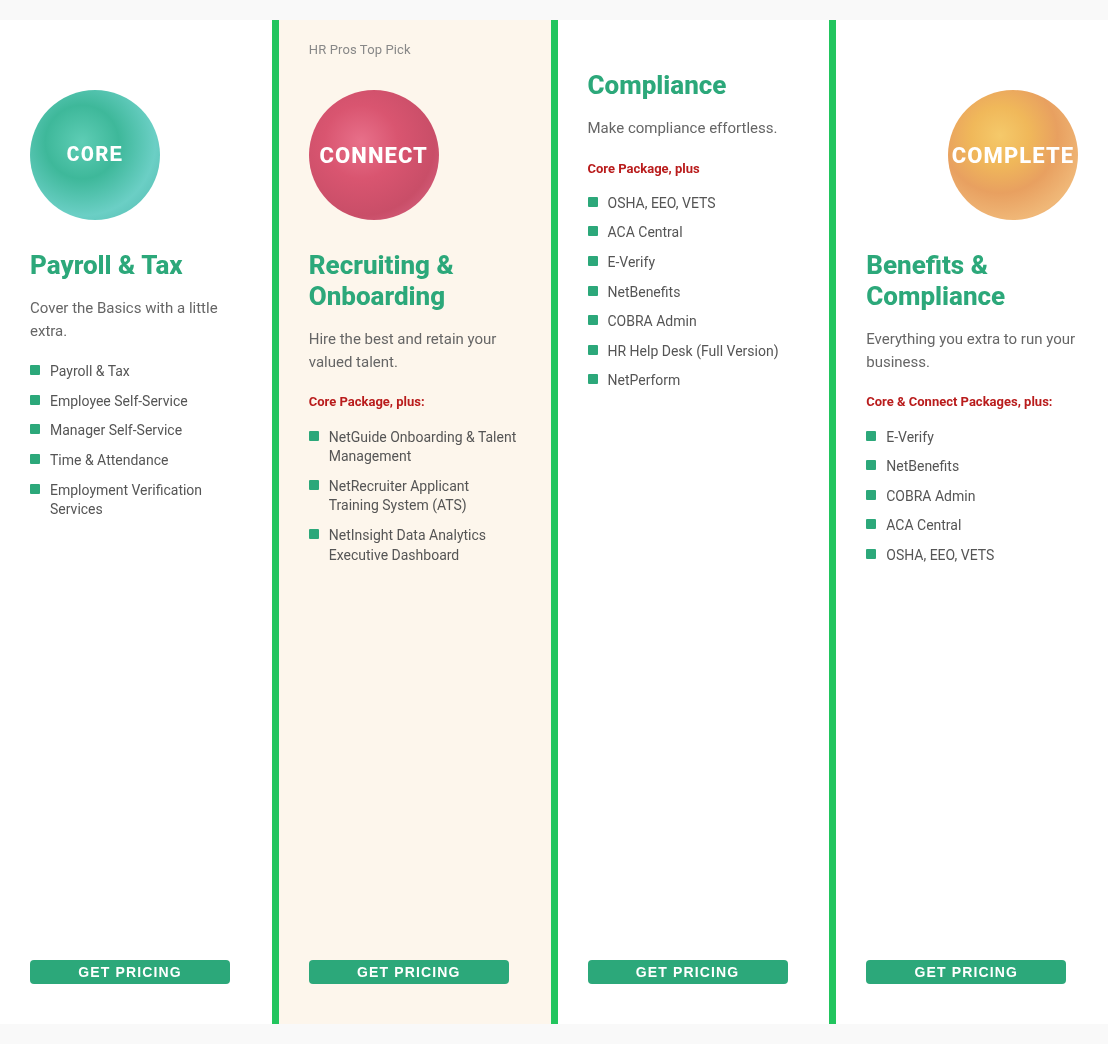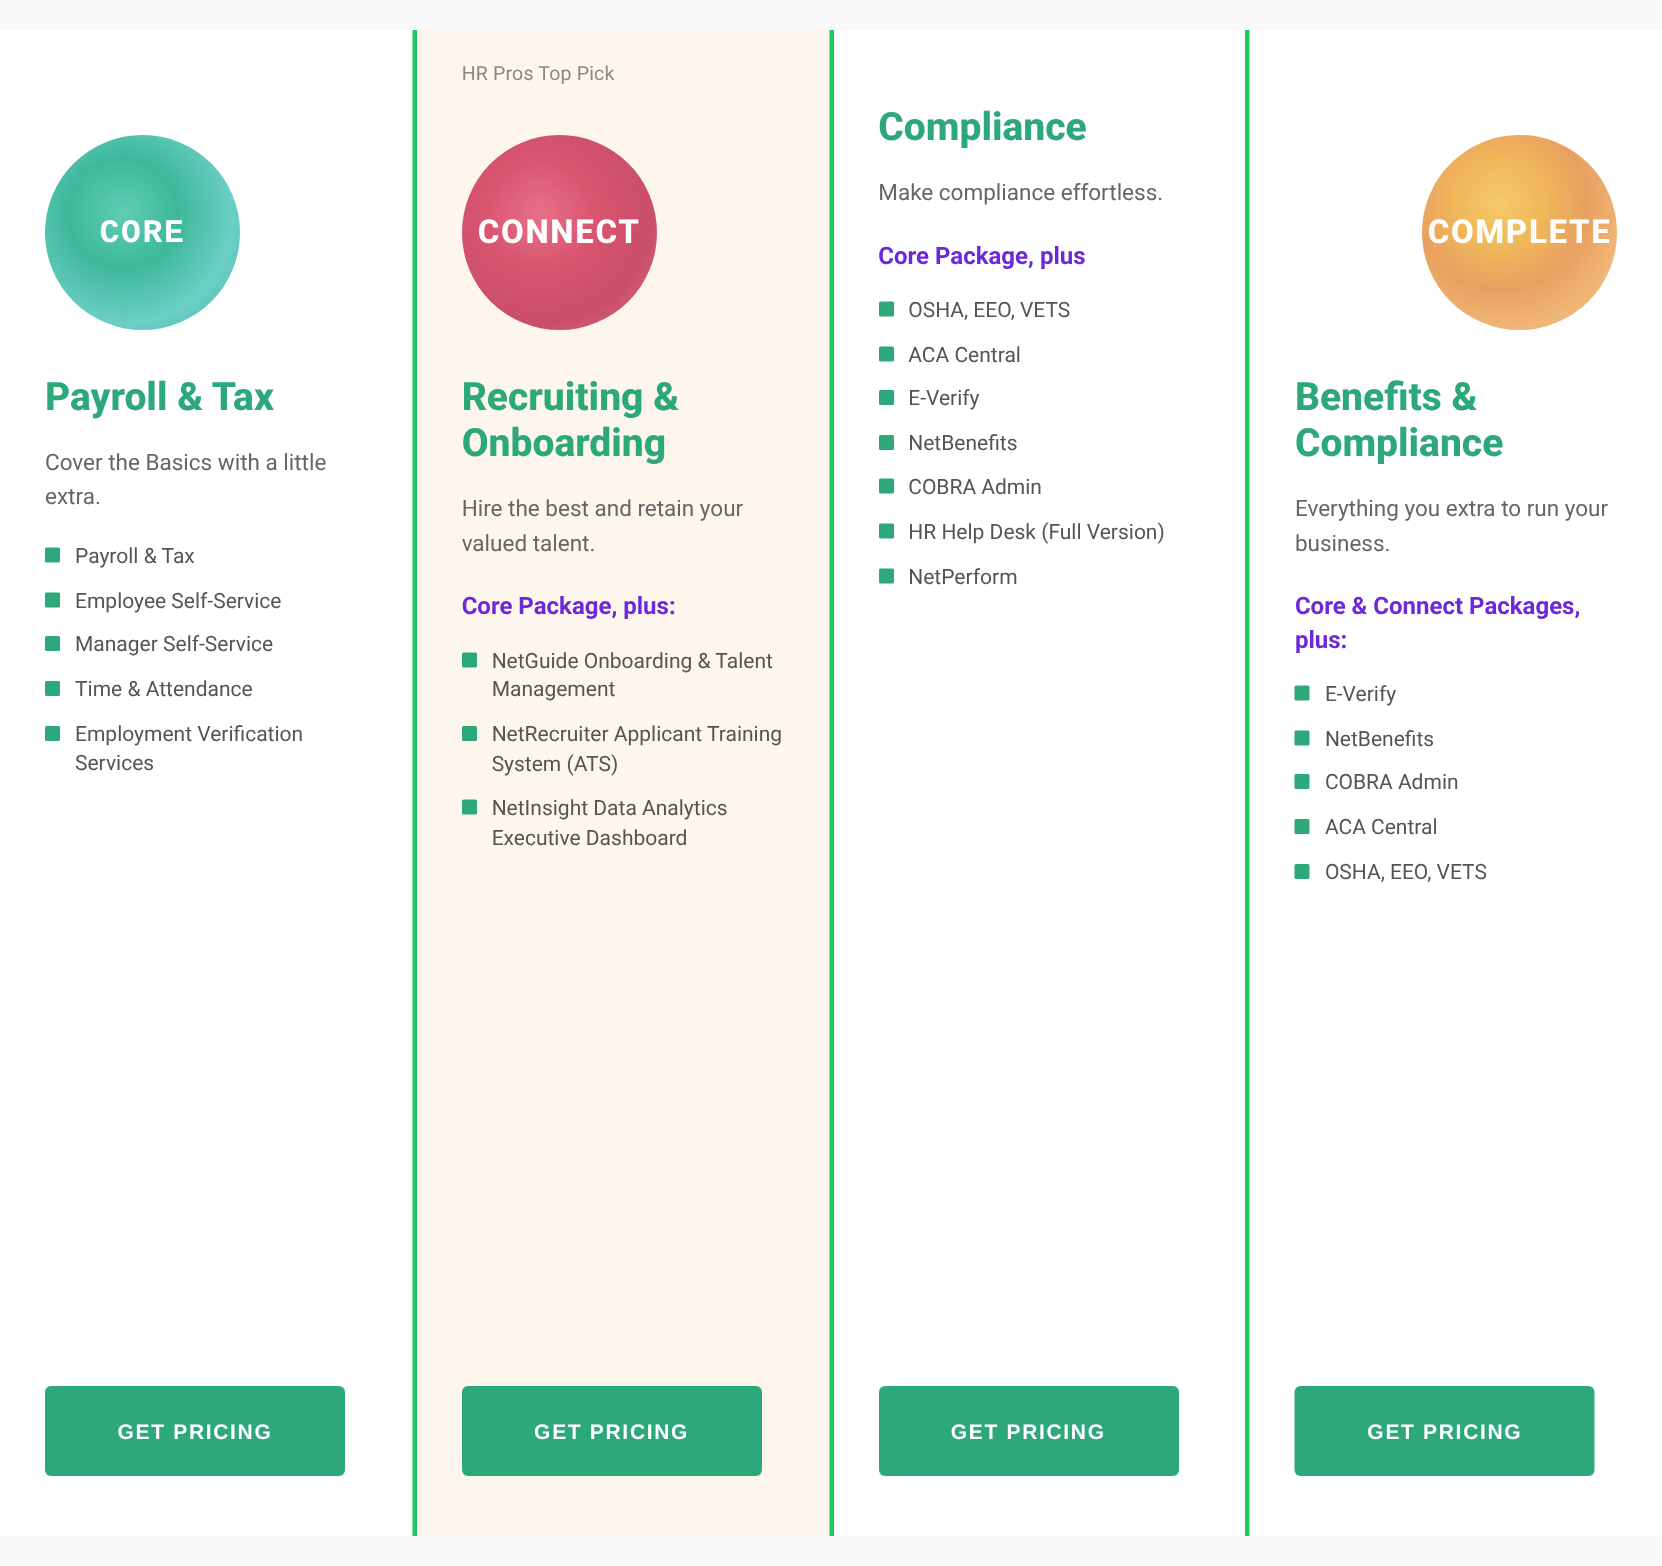--- a/index.html
+++ b/index.html
@@ -18,21 +18,21 @@
       min-height: 1004px;
       background: #fff;
     }
     .plan-col {
       flex: 1;
       display: flex;
       flex-direction: column;
       align-items: flex-start;
       padding: 50px 30px 40px 30px;
       position: relative;
-      border-right: 3px solid #22c55e;
+      border-right: 7px solid #22c55e;
     }
     .plan-col:last-child {
       border-right: none;
       align-items: flex-end;
     }
     .plan-col.featured {
       background: #fdf6ec;
     }
     .featured-label {
       position: absolute;
@@ -79,23 +79,23 @@
       margin-bottom: 16px;
       line-height: 1.2;
     }
     .plan-desc {
       font-size: 15px;
       color: #666;
       margin-bottom: 20px;
       line-height: 1.5;
     }
     .package-label {
-      font-size: 16px;
+      font-size: 13px;
       font-weight: 700;
-      color: #6d28d9;
+      color: #b91c1c;
       margin-bottom: 16px;
       line-height: 1.4;
     }
     .feature-list {
       list-style: none;
       padding: 0;
       margin-bottom: 30px;
       flex: 1;
     }
     .feature-list li {
@@ -114,21 +114,21 @@
       min-width: 10px;
       background: #2ca87a;
       margin-right: 10px;
       margin-top: 3px;
       border-radius: 1px;
     }
     .get-pricing-btn {
       display: block;
       width: 100%;
       max-width: 200px;
-      padding: 22px 10px;
+      padding: 4px 10px;
       background: #2ca87a;
       color: #fff;
       font-size: 14px;
       font-weight: 800;
       letter-spacing: 0.08em;
       text-align: center;
       border: none;
       border-radius: 4px;
       cursor: pointer;
       margin-top: auto;

